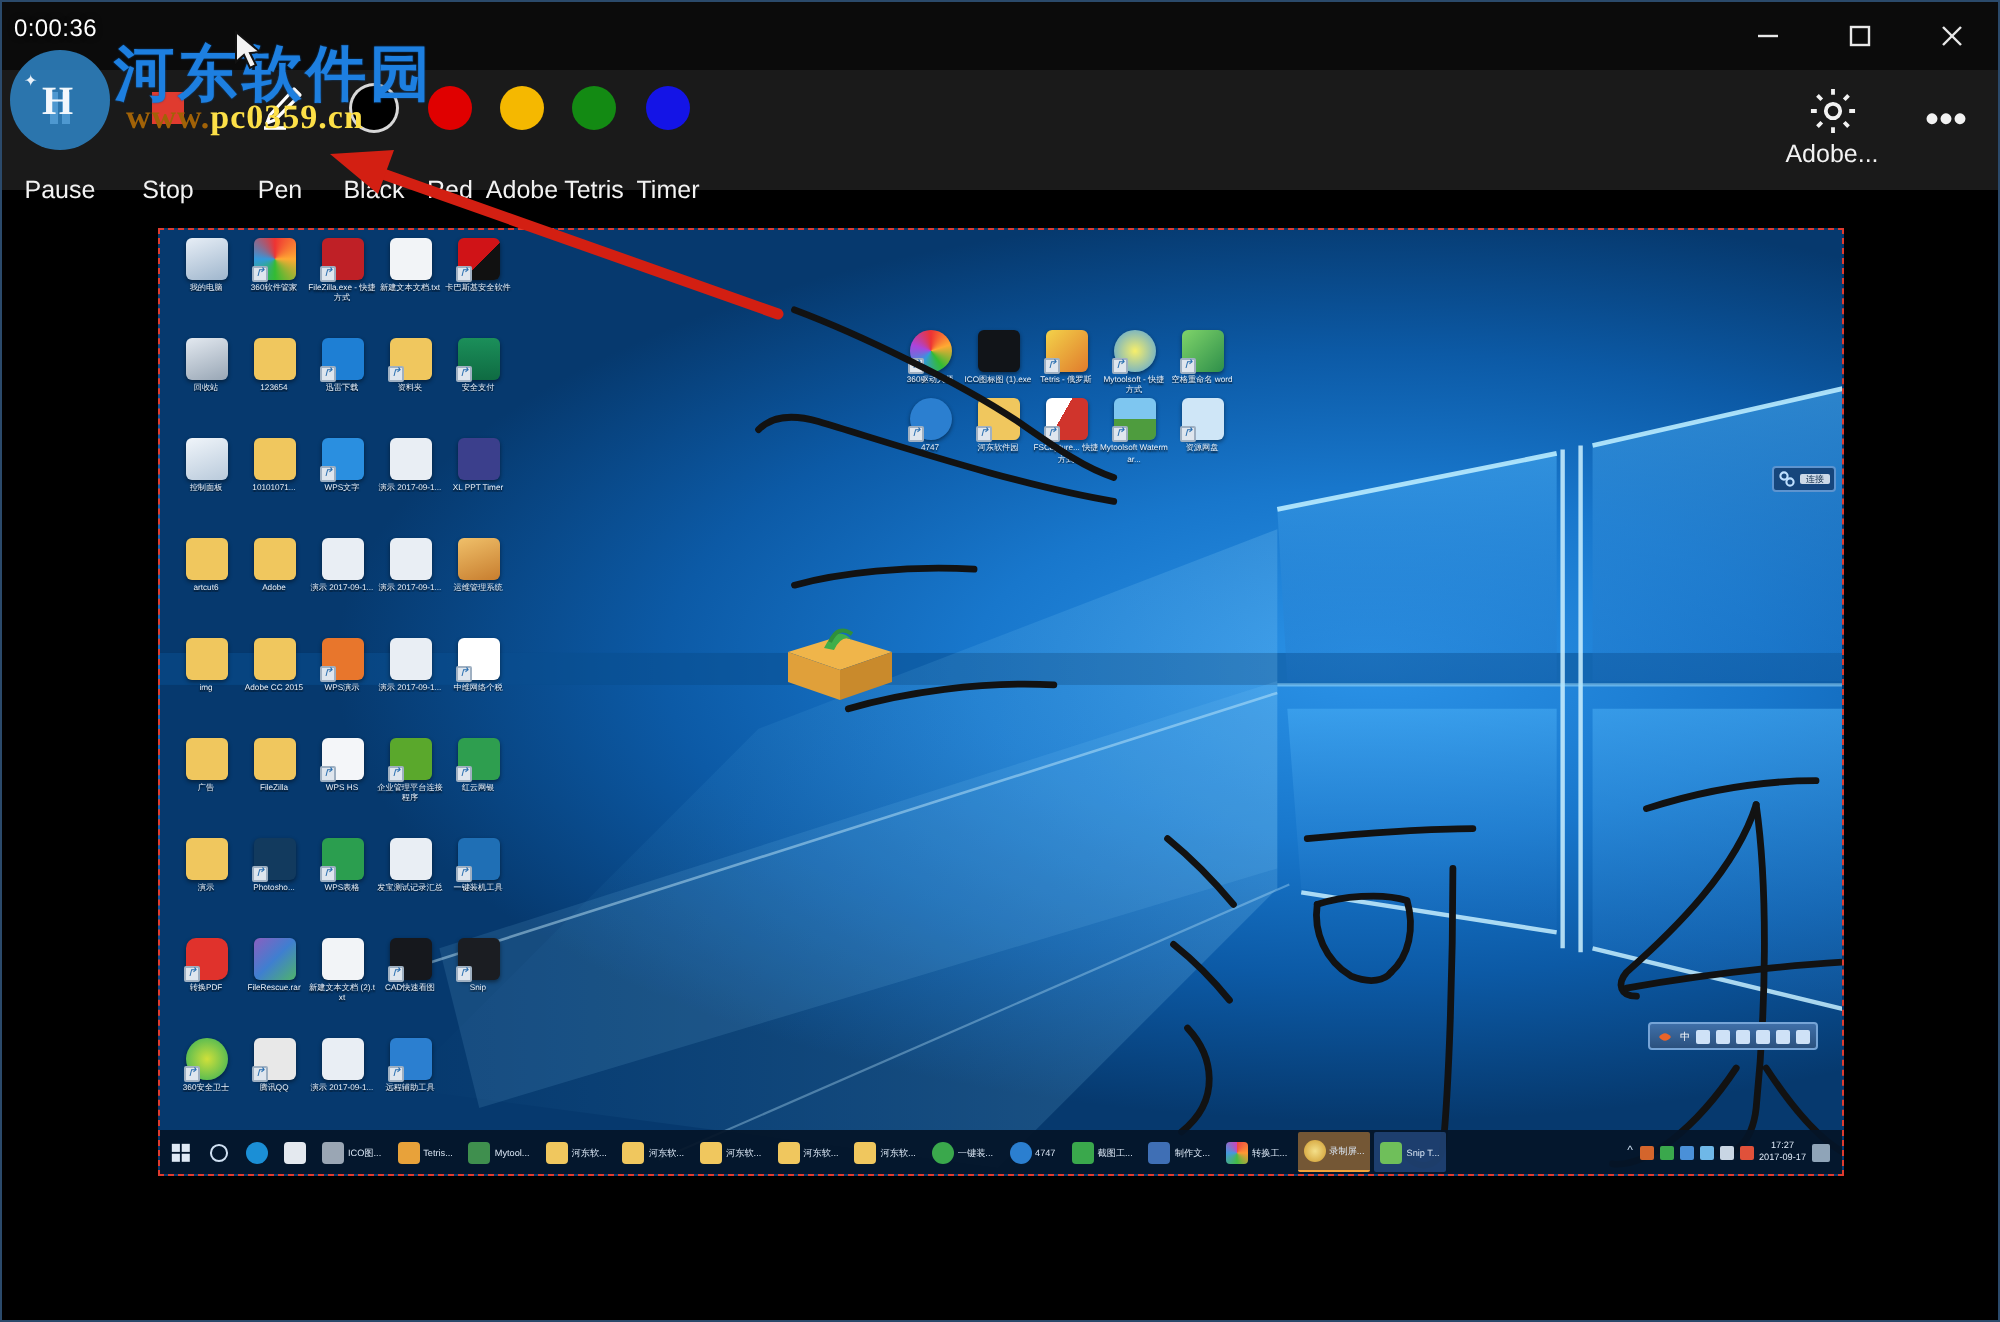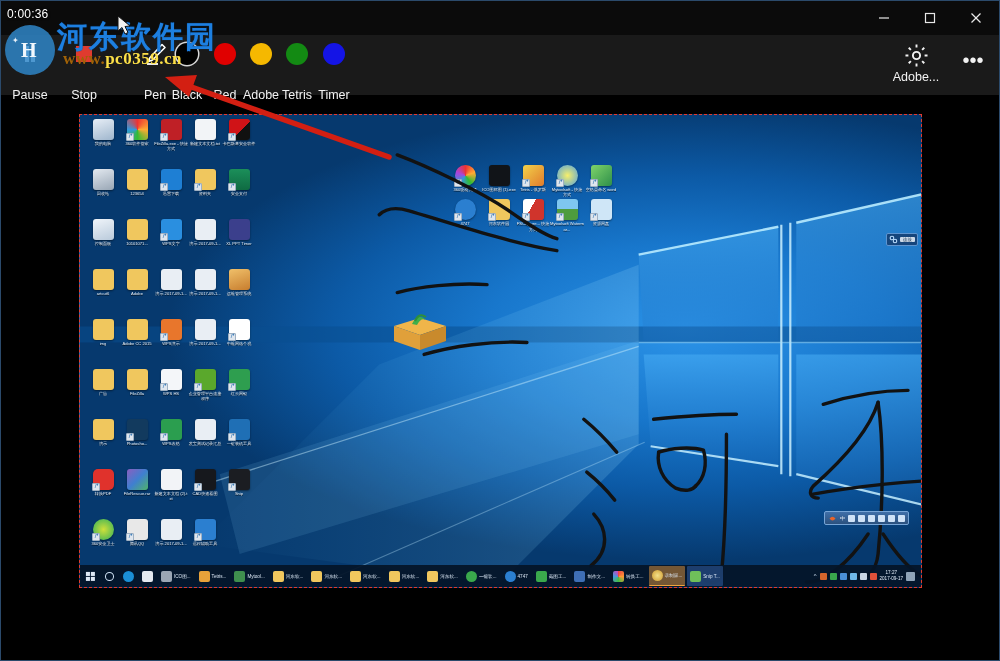--- a/index.html
+++ b/index.html
@@ -235,21 +235,21 @@
 
     <div class="tool" style="left:55px">
       <div class="glyph">
         <svg width="22" height="22" viewBox="0 0 22 22">
             <rect x="3" y="3" width="16" height="16" fill="#e03b2f"></rect>
           </svg>
       </div>
       <span class="lbl">Stop</span>
     </div>
 
-    <div class="tool" style="left:126px">
+    <div class="tool" style="left:111px">
       <div class="glyph">
         <svg width="26" height="26" viewBox="0 0 26 26">
           <path d="M20 3.5 L23 6.5 L10.5 19 L6.5 20.5 L8 16.5 Z" fill="none" stroke="#fff" stroke-width="1.6" stroke-linejoin="round"></path>
           <line x1="5" y1="23" x2="16" y2="23" stroke="#fff" stroke-width="1.8"></line>
         </svg>
       </div>
       <span class="lbl">Pen</span>
     </div>
 
     <div class="tool" style="left:158px">

